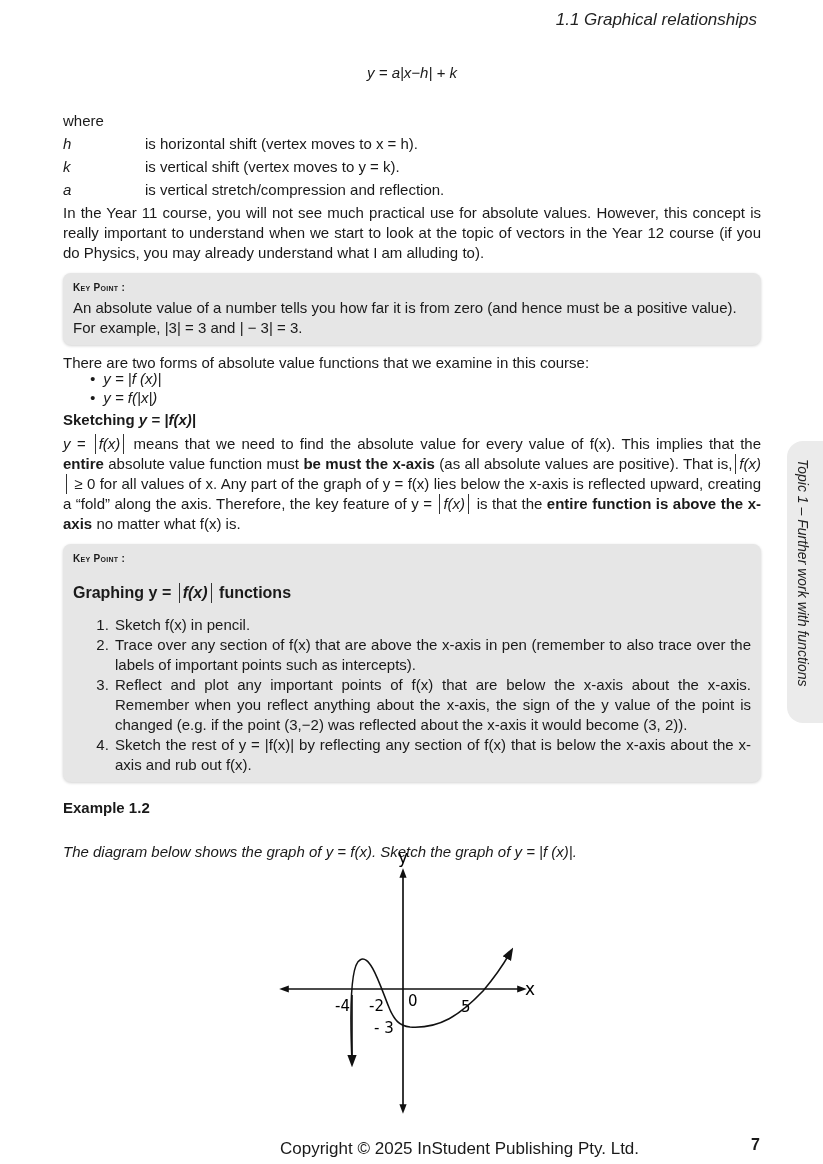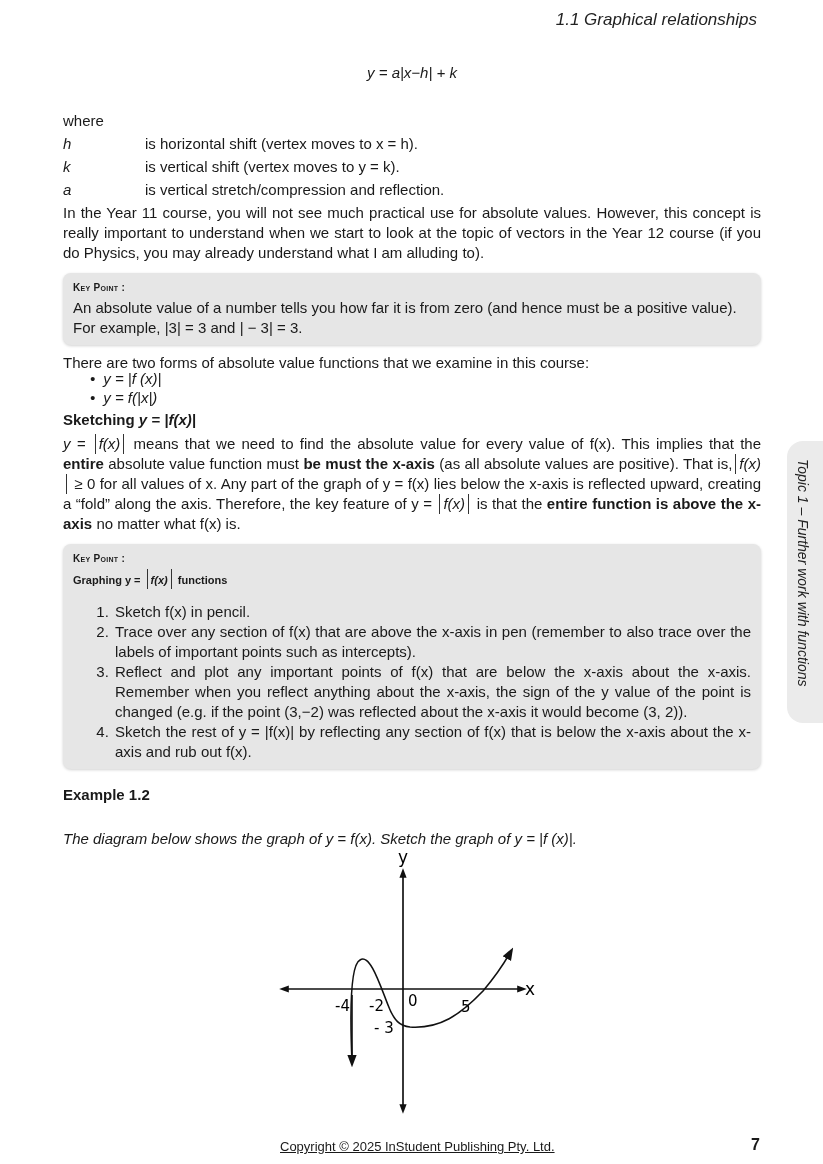--- a/index.html
+++ b/index.html
@@ -15,38 +15,38 @@
   .centered { text-align: center; margin: 8px 0 0 0; font-style: italic; }
   .where { margin-top: 28px; }
   .def-row { display: flex; margin-top: 3px; }
   .def-sym { width: 82px; font-style: italic; }
   .justify { text-align: justify; }
   .keypoint {
     background: #e6e6e6; border-radius: 8px; padding: 5px 10px 7px 10px;
     box-shadow: 0 1px 3px rgba(0,0,0,0.18);
   }
   .kp-label { font-size: 10px; font-weight: bold; font-variant: small-caps; letter-spacing: 0.3px; }
-  .kp-title { font-weight: bold; font-size: 11px; margin-top: 0; }
+  .kp-title { font-weight: bold; font-size: 16px; margin-top: 14px; }
   ol { margin: 12px 0 0 0; padding-left: 40px; }
   ol li { padding-left: 2px; text-align: justify; }
   ul.forms { list-style: none; margin: -4px 0 0 0; padding-left: 27px; line-height: 19px; }
   ul.forms li::before { content: "•"; margin-right: 8px; }
   .i { font-style: italic; }
   .b { font-weight: bold; }
   .bar { display: inline-block; border-left: 1px solid #333; height: 20px; vertical-align: -5px; margin: 0 3px; }
   .sidebar-tab {
     position: absolute; right: 0; top: 441px; width: 36px; height: 282px;
     background: #ebebeb; border-radius: 16px 0 0 16px;
   }
   .sidebar-tab span {
     position: absolute; left: 8px; top: 18px; writing-mode: vertical-rl; font-size: 14px; color: #222;
     white-space: nowrap;
   }
   .graph { position: absolute; left: 270px; top: 845px; }
-  .footer-copy { position: absolute; left: 280px; top: 1139px; font-size: 13px; text-decoration: underline; }
+  .footer-copy { position: absolute; left: 280px; top: 1139px; font-size: 17px; }
   .page-num { position: absolute; right: 63px; top: 1136px; font-weight: bold; font-size: 16px; }
 </style>
 </head>
 <body>
 
 <div class="running-head">1.1 Graphical relationships</div>
 
 <div class="content">
   <p class="centered">y = a|x−h| + k</p>
 

